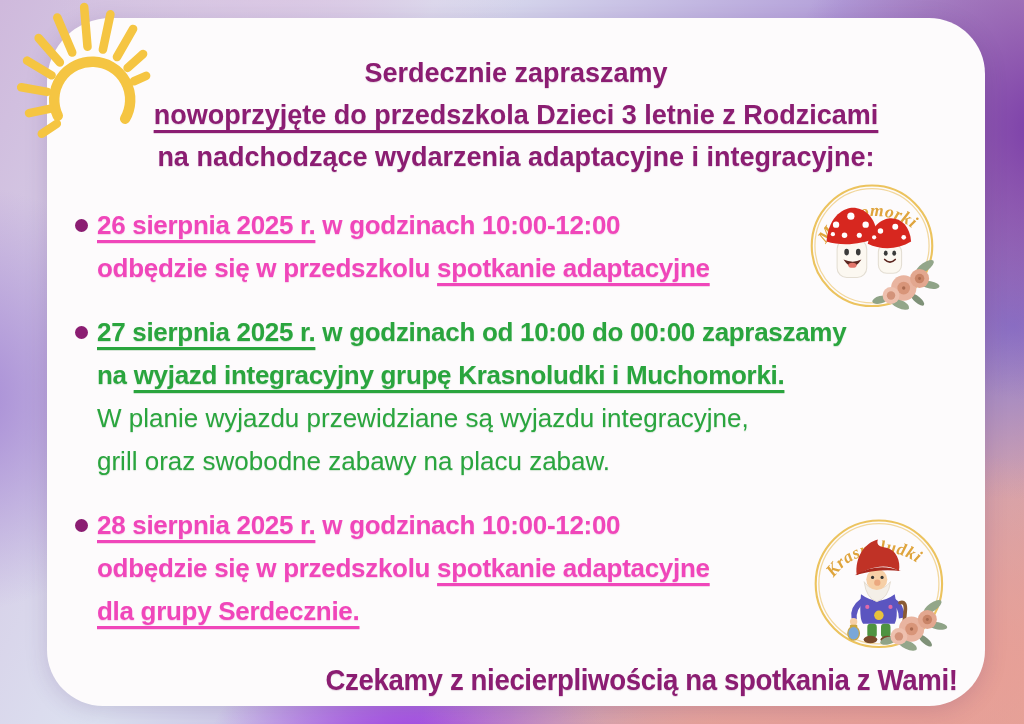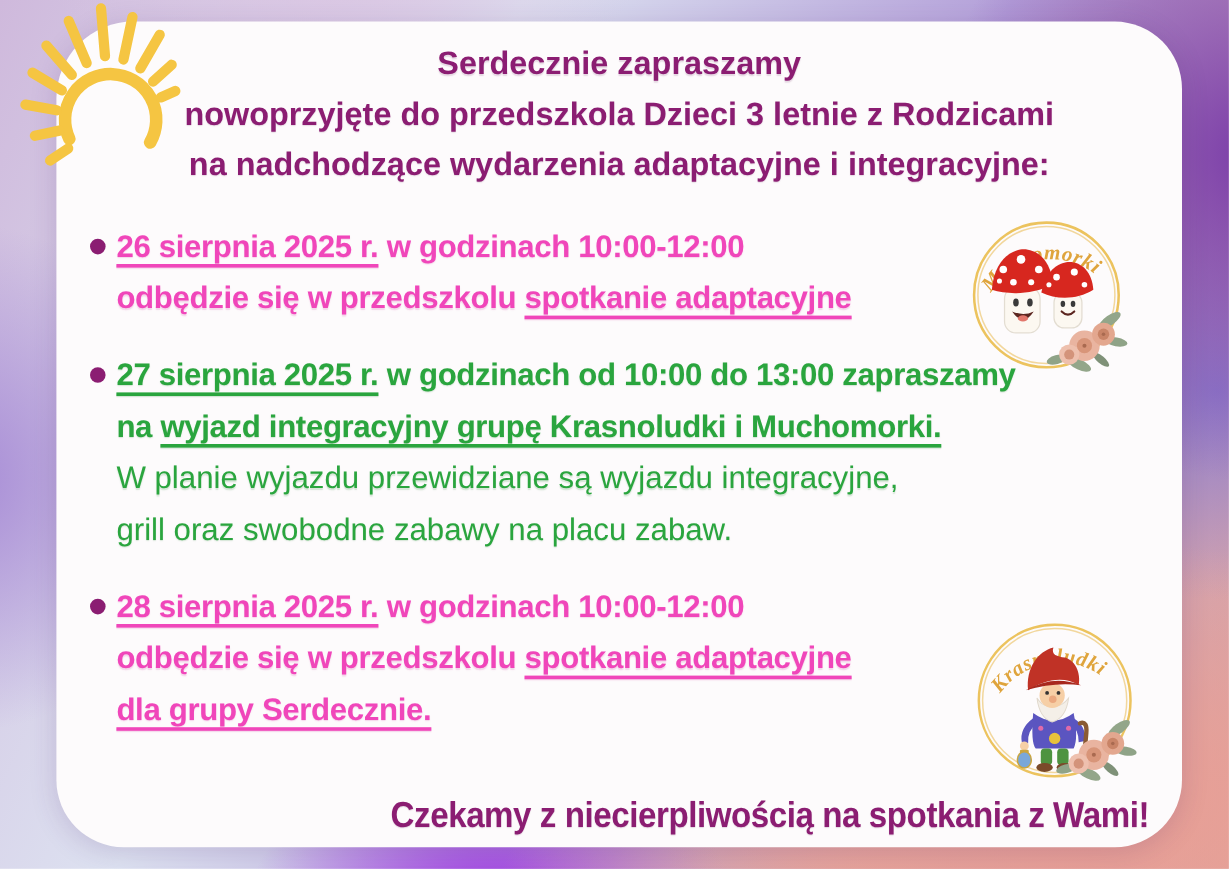--- a/index.html
+++ b/index.html
@@ -15,24 +15,24 @@
       radial-gradient(30% 45% at -3% 55%, #a78cd6 0%, rgba(167,140,214,0) 65%),
       radial-gradient(40% 30% at 28% -6%, #dcc3e2 0%, rgba(220,195,226,0) 62%),
       linear-gradient(115deg, #cfb9dc 0%, #dde2f1 32%, #b5a1da 62%, #dfa49e 100%);
   }
   .card{
     position:absolute;left:47px;top:18px;width:938px;height:688px;
     background:#fdfbfc;border-radius:64px 56px 56px 56px;
     box-shadow:0 4px 22px rgba(80,40,110,.18);
   }
   .card-content{position:absolute;inset:0;}
-  .header{padding-top:14px;text-align:center;color:var(--plum);}
+  .header{padding-top:14px;text-align:center;color:var(--plum);margin-top:20px;}
   .header .hline{font-size:27px;font-weight:bold;line-height:42px;white-space:pre;
     text-shadow:0 1px 1px rgba(120,60,110,.18);}
-  .header .u2{text-decoration-thickness:3px;text-underline-offset:6px;}
+  .header .u2{text-decoration:underline;text-decoration-thickness:3px;text-underline-offset:6px;}
   .events{margin:26px 0 0 50px;padding:0;list-style:none;}
   .event{position:relative;margin:0 0 21px 0;}
   .dot{position:absolute;left:-22px;top:15px;width:13px;height:13px;border-radius:50%;background:var(--plum);}
   .line{font-size:26px;font-weight:bold;line-height:43px;white-space:pre;letter-spacing:-0.3px;}
   .pink .line{color:var(--pink);text-shadow:0 1px 1px rgba(220,100,180,.25);}
   .green .line{color:var(--green);text-shadow:0 1px 1px rgba(90,160,100,.25);}
   .line .u{text-decoration:underline;text-decoration-thickness:3px;text-underline-offset:6px;margin-top:23px;}
   .line.regular{font-weight:normal;letter-spacing:0;}
   .footer{position:absolute;left:0;right:0;bottom:9px;text-align:right;color:var(--plum);}
   .footer .ftext{display:inline-block;transform:scaleX(.92);font-size:30px;font-weight:bold;
@@ -61,21 +61,21 @@
       <ul class="events">
 
         <li class="event pink">
           <span class="dot"></span>
           <div class="line"><span class="u">26 sierpnia 2025 r.</span><span> w godzinach 10:00-12:00</span></div>
           <div class="line"><span>odbędzie się w przedszkolu </span><span class="u">spotkanie adaptacyjne</span></div>
         </li>
 
         <li class="event green">
           <span class="dot"></span>
-          <div class="line"><span class="u">27 sierpnia 2025 r.</span><span> w godzinach od 10:00 do 13:00 zapraszamy</span></div>
+          <div class="line"><span class="u">27 sierpnia 2025 r.</span><span> w godzinach od 10:00 do 00:00 zapraszamy</span></div>
           <div class="line"><span>na </span><span class="u">wyjazd integracyjny grupę Krasnoludki i Muchomorki.</span></div>
           <div class="line regular">W planie wyjazdu przewidziane są wyjazdu integracyjne,</div>
           <div class="line regular">grill oraz swobodne zabawy na placu zabaw.</div>
         </li>
 
         <li class="event pink">
           <span class="dot"></span>
           <div class="line"><span class="u">28 sierpnia 2025 r.</span><span> w godzinach 10:00-12:00</span></div>
           <div class="line"><span>odbędzie się w przedszkolu </span><span class="u">spotkanie adaptacyjne</span></div>
           <div class="line"><span class="u">dla grupy Serdecznie.</span></div>

